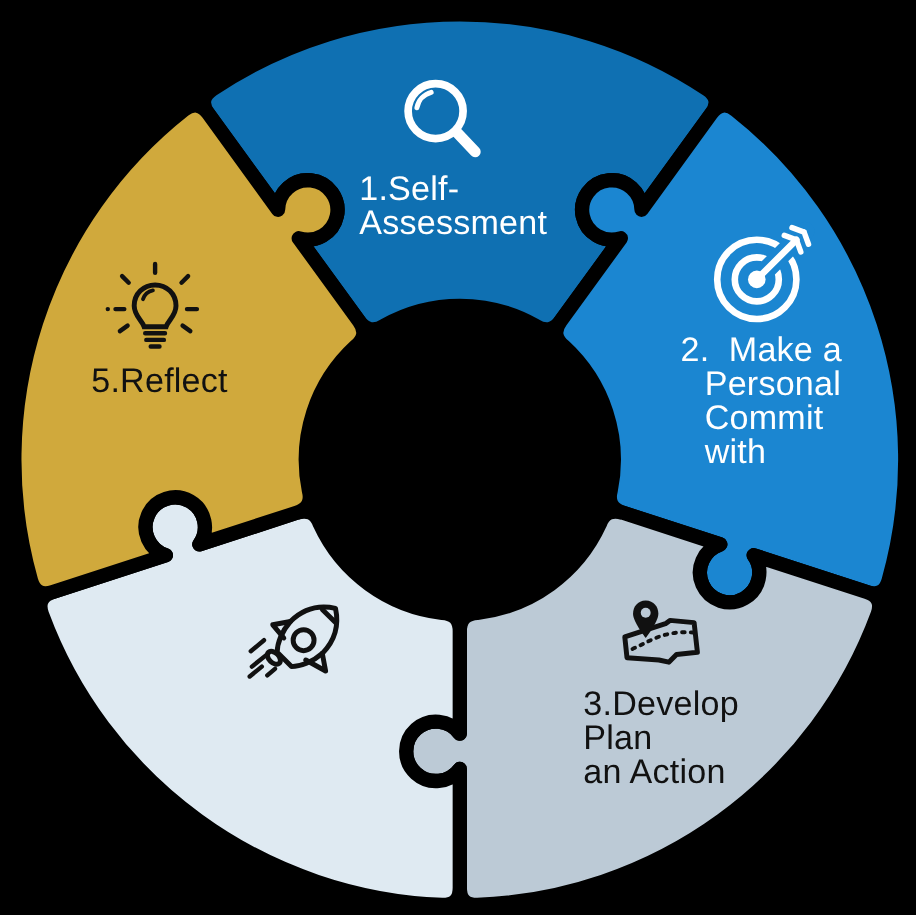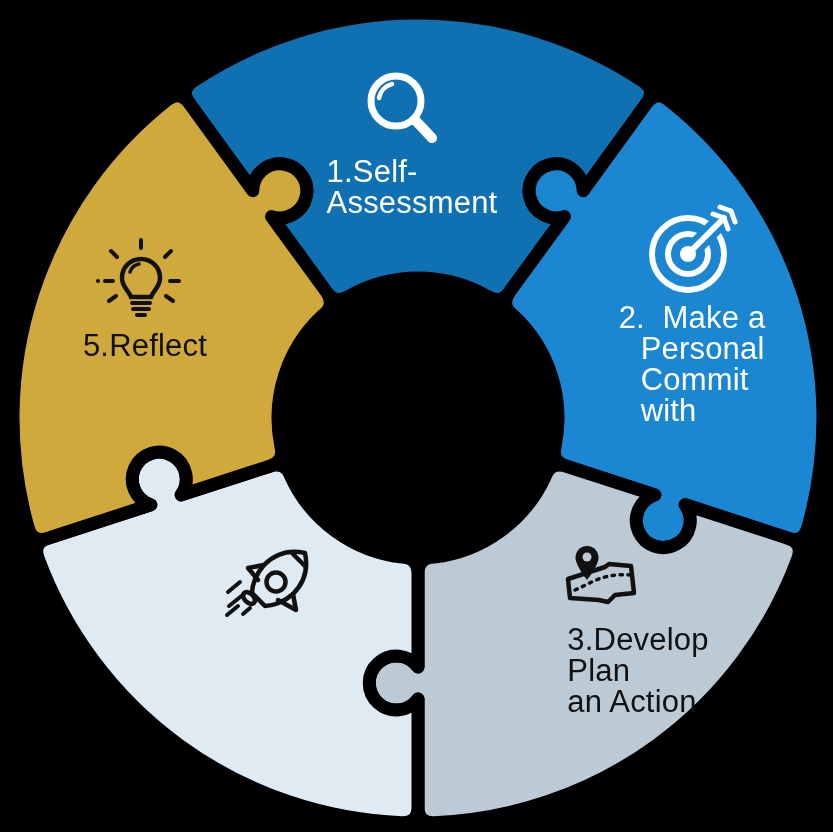--- a/index.html
+++ b/index.html
@@ -76,21 +76,21 @@
     <span>Assessment</span>
   </div>
 
   <div class="label" style="left: 714px; top: 302px; color: rgb(255, 255, 255);">
     <span class="shift-left">2.  Make a</span>
     <span>Personal</span>
     <span>Commit</span>
     <span>with</span>
   </div>
 
-  <div class="label" style="left: 601px; top: 624px; color: rgb(17, 17, 17); margin-left: 37px;">
+  <div class="label" style="left: 601px; top: 624px; color: rgb(17, 17, 17);">
     <span>3.Develop</span>
     <span>Plan</span>
     <span>an Action</span>
   </div>
 
 
   <div class="label" style="left: 145px; top: 330px; color: rgb(17, 17, 17);">
     <span>5.Reflect</span>
   </div>
 </div>

